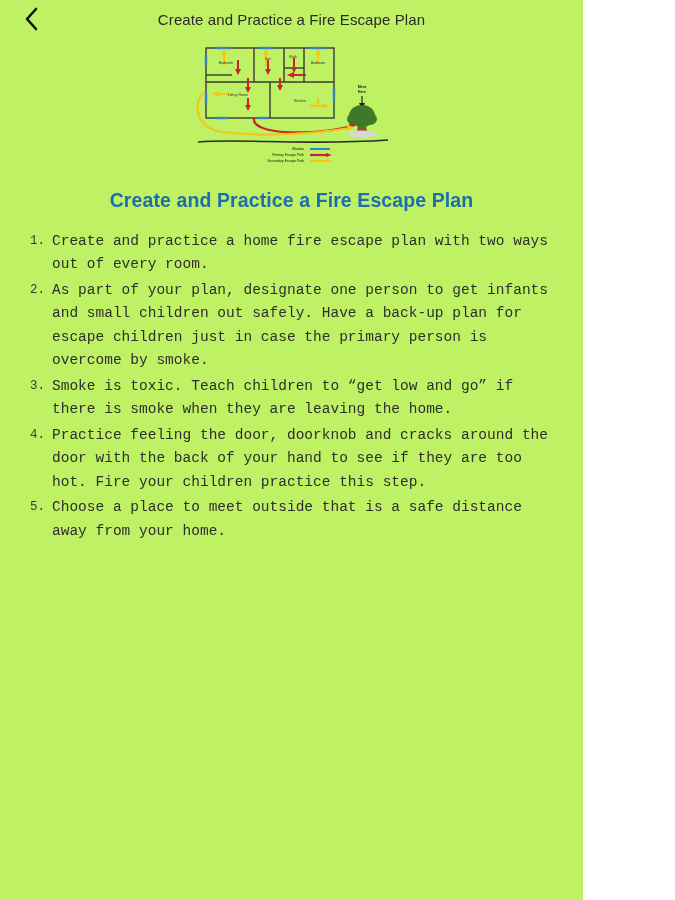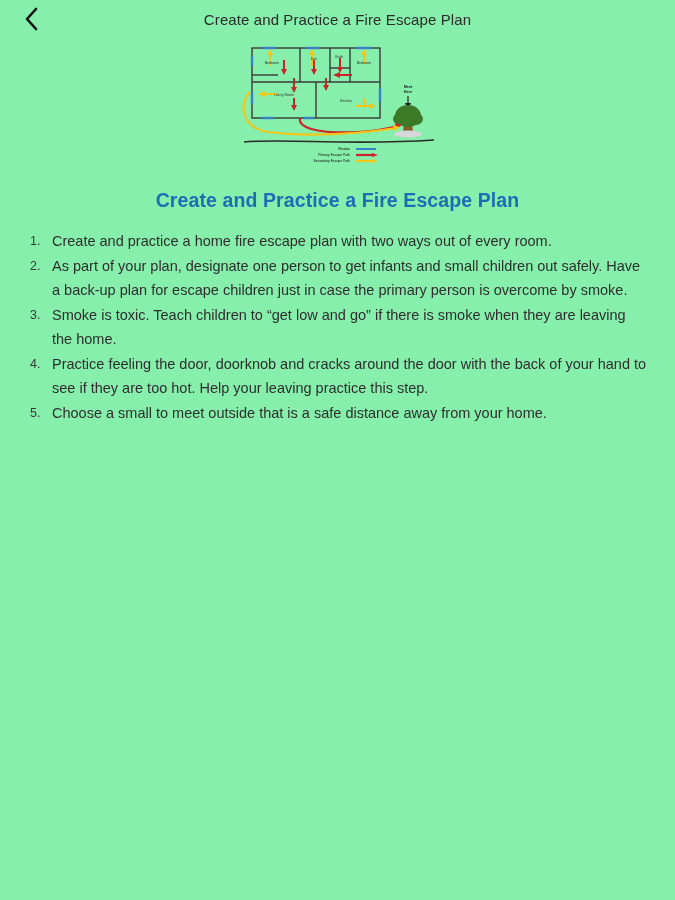--- a/index.html
+++ b/index.html
@@ -4,21 +4,21 @@
 <style>
   * { box-sizing: border-box; margin: 0; padding: 0; }
   html, body {
     width: 675px;
     height: 900px;
     background: #ffffff;
     font-family: "Liberation Sans", sans-serif;
     color: #1a1a1a;
     overflow: hidden;
   }
-  .page { position: relative; width: 675px; height: 900px; background:#86efac; }
+  .page { position: relative; width: 583px; height: 900px; background:#bef264; }
 
   
   .header {
     position: relative;
     height: 38px;
     display: flex;
     align-items: center;
     justify-content: center;
   }
   .back-btn {
@@ -59,20 +59,21 @@
     font-weight: bold;
     color: #1f6cb4;
     margin-top: 22px;
     margin-bottom: 18px;
     letter-spacing: .1px;
   }
   ol.steps {
     list-style: none;
     counter-reset: step;
     margin: 0 10px 14px 6px;
+    font-family: Liberation Mono, monospace;
   }
   ol.steps > li {
     counter-increment: step;
     position: relative;
     padding-left: 28px;
     font-size: 14.5px;
     line-height: 1.62;
     color: #2e2e2e;
     margin-bottom: 2px;
   }
@@ -204,18 +205,18 @@
     </svg>
   </div>
 
   <div class="article">
     <h1 class="article-heading">Create and Practice a Fire Escape Plan</h1>
 
     <ol class="steps">
       <li>Create and practice a home fire escape plan with two ways out of every room.</li>
       <li>As part of your plan, designate one person to get infants and small children out safely. Have a back-up plan for escape children just in case the primary person is overcome by smoke.</li>
       <li>Smoke is toxic. Teach children to “get low and go” if there is smoke when they are leaving the home.</li>
-      <li>Practice feeling the door, doorknob and cracks around the door with the back of your hand to see if they are too hot. Help your leaving practice this step.</li>
-      <li>Choose a small to meet outside that is a safe distance away from your home.</li>
+      <li>Practice feeling the door, doorknob and cracks around the door with the back of your hand to see if they are too hot. Fire your children practice this step.</li>
+      <li>Choose a place to meet outside that is a safe distance away from your home.</li>
     </ol>
   </div>
 
 </div>
 
 </body></html>

